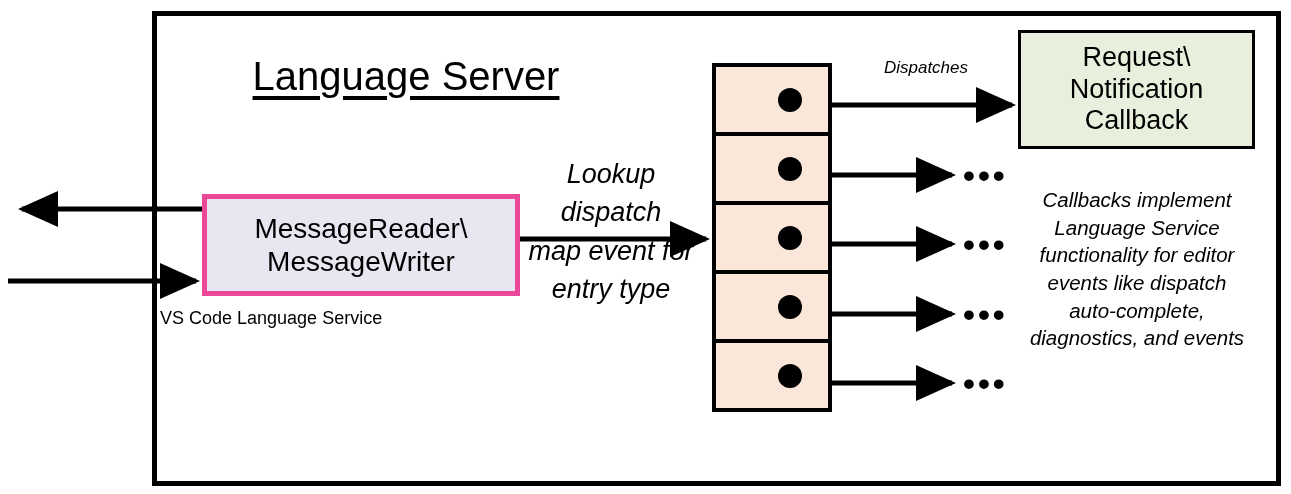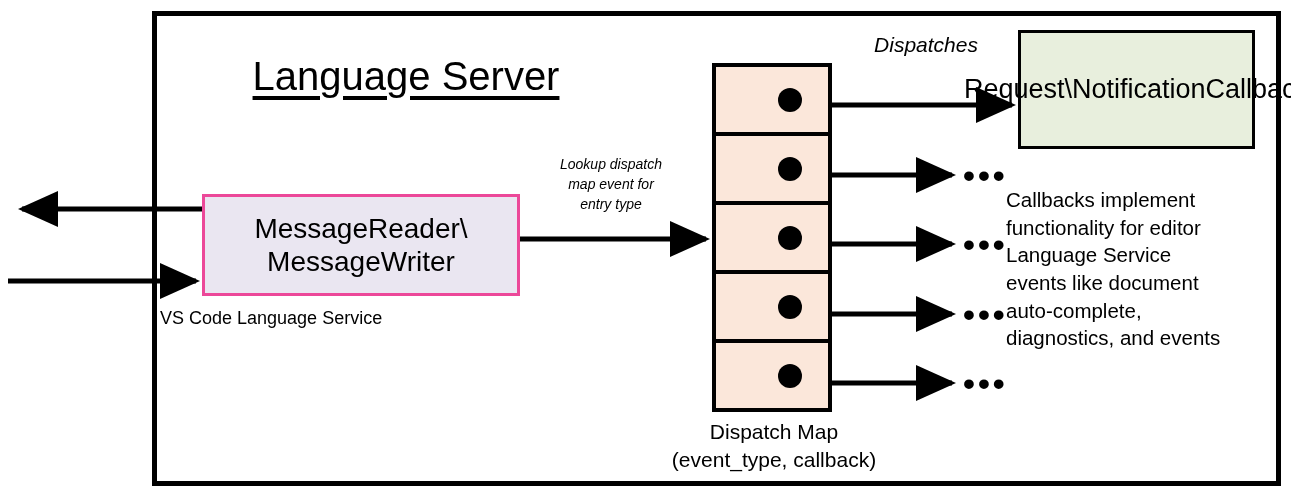--- a/index.html
+++ b/index.html
@@ -13,21 +13,21 @@
 
   .title{
     position:absolute;left:236px;top:54px;width:340px;
     font-size:40px;line-height:1.1;text-align:center;white-space:nowrap;
     text-decoration:underline;text-underline-offset:6px;
   }
 
   
   .mrbox{
     position:absolute;left:202px;top:194px;width:318px;height:102px;
-    background:#EAE6F1;border:3px solid #ec4899;box-sizing:border-box;
+    background:#EAE6F1;border:5px solid #ec4899;box-sizing:border-box;
     display:flex;flex-direction:column;align-items:center;justify-content:center;
     font-size:28px;line-height:1.18;text-align:center;
   }
   .mrcap{
     position:absolute;left:160px;top:306px;width:372px;
     font-size:18px;line-height:1.38;
   }
 
   
   .jrpc{
@@ -50,39 +50,39 @@
     background:#000;border-radius:50%;
   }
   .dmapcap{
     position:absolute;left:660px;top:418px;width:228px;
     text-align:center;font-size:21px;line-height:1.35;
   }
 
   
   .lookup{
     position:absolute;left:516px;top:155px;width:190px;
-    text-align:center;font-size:14px;line-height:1.42;font-style:italic;
+    text-align:center;font-size:27px;line-height:1.42;font-style:italic;
   }
 
   
   .dispatch{
-    position:absolute;left:836px;top:30px;width:180px;
-    text-align:center;font-size:21px;line-height:1.42;font-style:italic;
+    position:absolute;left:836px;top:56px;width:180px;
+    text-align:center;font-size:17px;line-height:1.42;font-style:italic;
   }
 
   
   .cbbox{
     position:absolute;left:1018px;top:30px;width:237px;height:119px;
     background:#E8EFDD;border:3px solid #000;box-sizing:border-box;
-    display:flex;align-items:center;justify-content:center;
+    display:flex;flex-direction:column;align-items:center;justify-content:center;
     font-size:27px;line-height:1.18;text-align:center;
   }
   .cbcap{
     position:absolute;left:1006px;top:186px;width:262px;
-    font-size:20.5px;line-height:1.35;
+    text-align:center;font-size:20.5px;line-height:1.35;font-style:italic;
   }
 
   .ell{
     position:absolute;font-size:34px;line-height:1;letter-spacing:3px;font-weight:700;
   }
 
   svg.lines{position:absolute;left:0;top:0;width:1291px;height:494px;pointer-events:none;}
 </style>
 </head>
 <body>
@@ -155,39 +155,35 @@
     <div class="row">
         <span class="dot"></span>
       </div>
     <div class="row">
         <span class="dot"></span>
       </div>
     <div class="row">
         <span class="dot"></span>
       </div>
   </div>
-  <div class="dmapcap">
-    <div>Dispatch Map</div>
-    <div>(event_type, callback)</div>
-  </div>
 
   <div class="dispatch">
     <div>Dispatches</div>
   </div>
 
   <div class="cbbox">
     <div>Request\</div>
     <div>Notification</div>
     <div>Callback</div>
   </div>
   <div class="cbcap">
     <div>Callbacks implement</div>
+    <div>Language Service</div>
     <div>functionality for editor</div>
-    <div>Language Service</div>
-    <div>events like document</div>
+    <div>events like dispatch</div>
     <div>auto-complete,</div>
     <div>diagnostics, and events</div>
   </div>
 
   <div class="ell" style="left:963px;top:158px;">•••</div>
   <div class="ell" style="left:963px;top:227px;">•••</div>
   <div class="ell" style="left:963px;top:297px;">•••</div>
   <div class="ell" style="left:963px;top:366px;">•••</div>
 
 </div>

